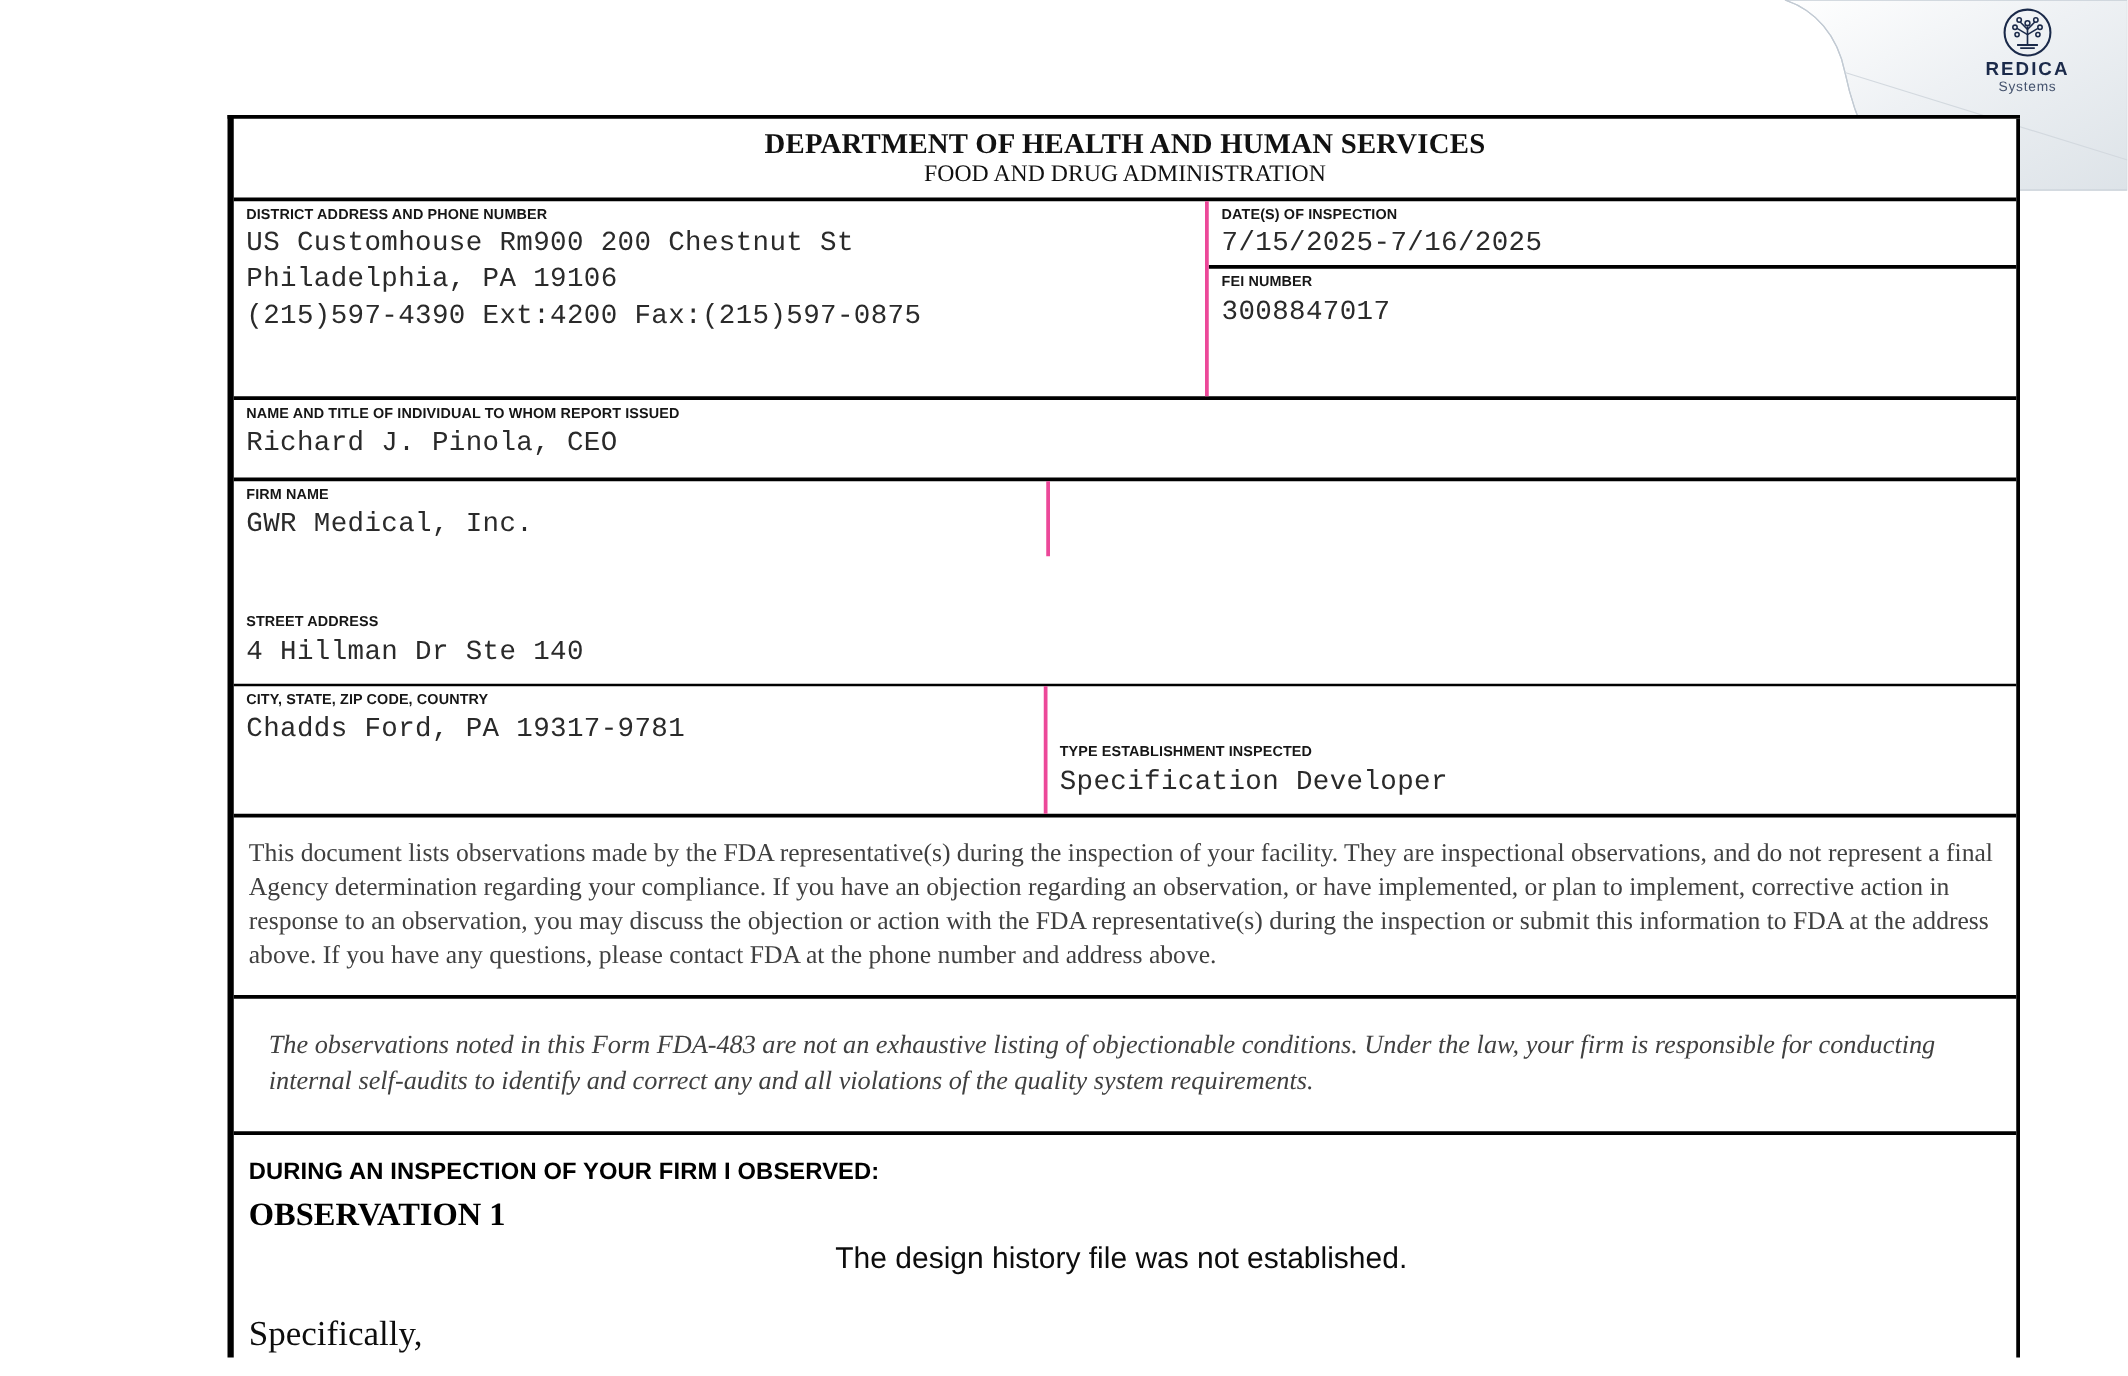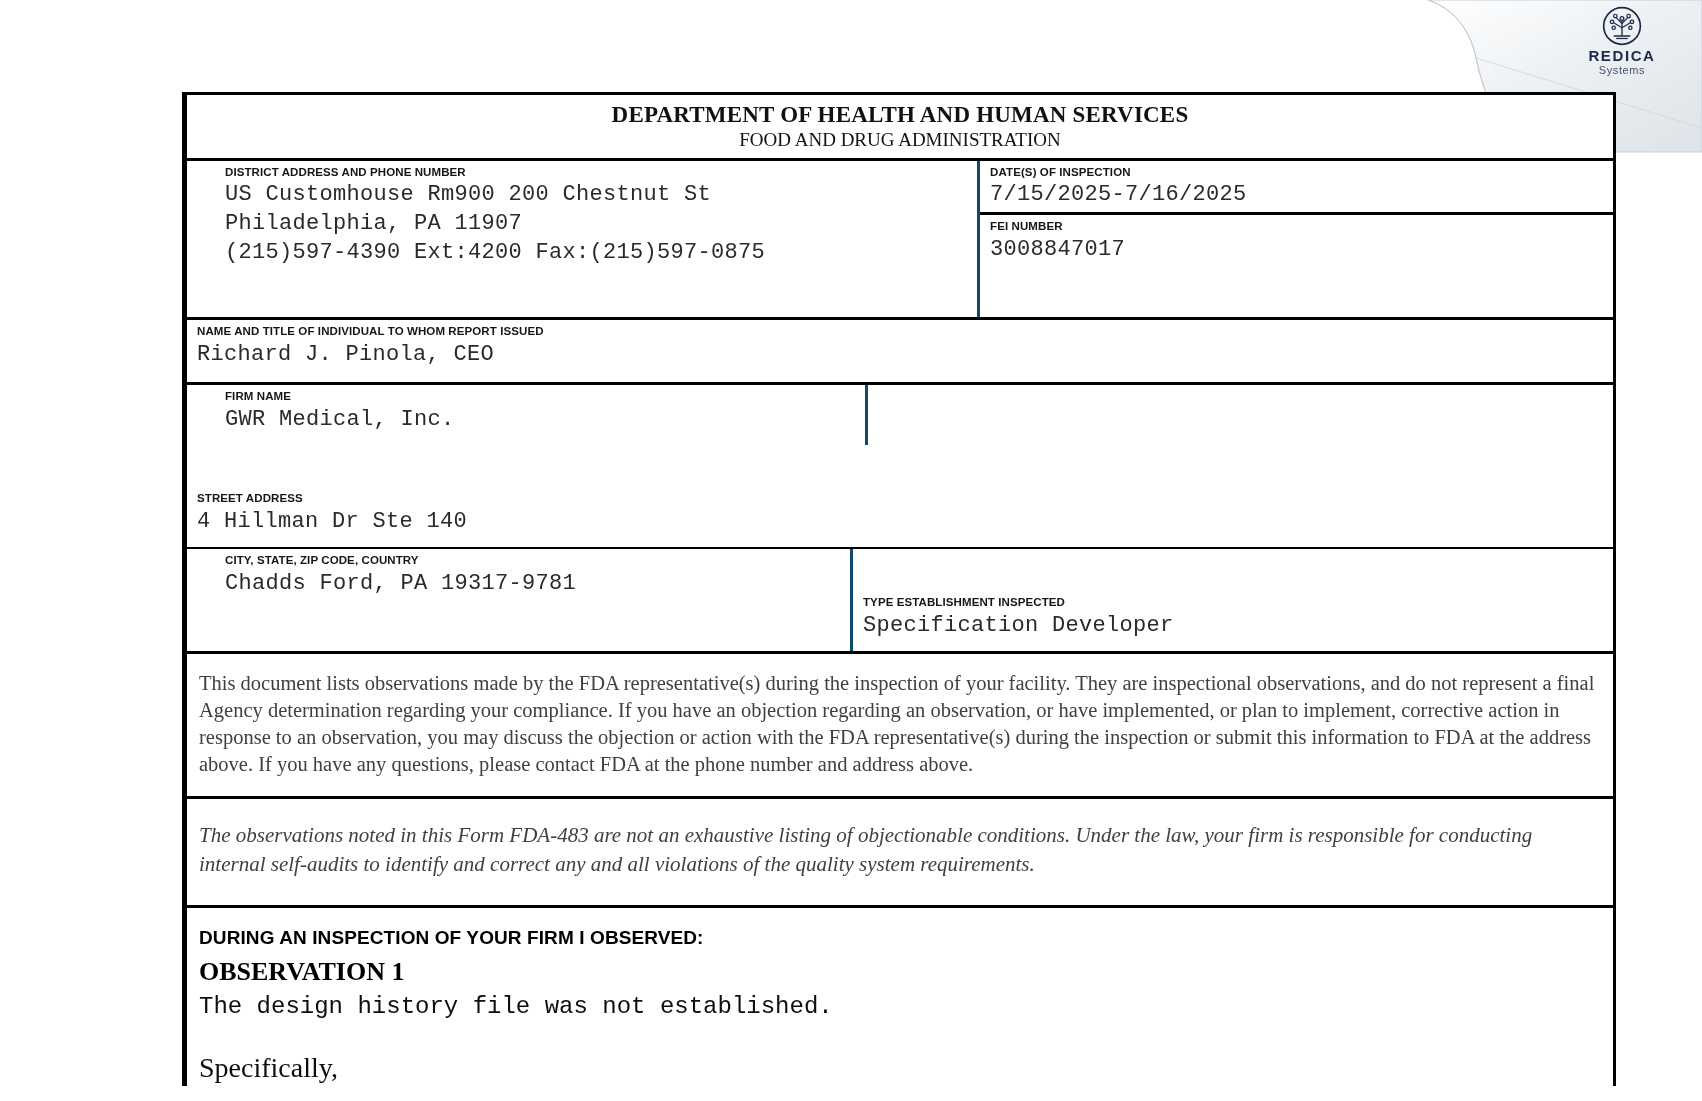--- a/index.html
+++ b/index.html
@@ -110,21 +110,21 @@
   .row {
     display: flex;
     width: 100%;
     box-sizing: border-box;
   }
   .cell {
     box-sizing: border-box;
     position: relative;
     padding: 4px 0 3px 10px;
   }
-  .cell-border-r { border-right: 3px solid #0c4a6e; margin-left: 28px; }
+  .cell-border-r { border-right: 3px solid #ec4899; }
   .row-border-b  { border-bottom: 3px solid #000; }
   .row-border-b-thin { border-bottom: 2px solid #000; flex-direction: column; }
 
   .field-label {
     font-family: "Liberation Sans", sans-serif;
     font-size: 11.5px;
     font-weight: 600;
     color: #161616;
     letter-spacing: 0.1px;
     line-height: 1.25;
@@ -164,20 +164,21 @@
     font-family: "Liberation Serif", serif;
     font-size: 20.5px;
     line-height: 1.31;
     color: #404040;
     text-align: left;
   }
   .para-italic {
     font-style: italic;
     font-size: 21px;
     line-height: 1.38;
+    margin-left: 16px;
   }
   .para-block-italic {
     padding: 22px 22px 26px 12px;
     border-bottom: 3px solid #000;
   }
 
   
   .obs-block {
     padding: 18px 18px 0 12px;
   }
@@ -191,25 +192,26 @@
   }
   .obs-number {
     font-family: "Liberation Serif", serif;
     font-weight: bold;
     font-size: 26px;
     color: #000;
     line-height: 1.35;
     margin-top: 4px;
   }
   .obs-text {
-    font-family: Liberation Mono, monospace;
+    font-family: Liberation Sans, sans-serif;
     font-size: 24px;
     color: #0d0d0d;
     line-height: 1.35;
     margin-top: 2px;
+    text-align: center;
   }
   .obs-spacer { height: 26px; }
   .obs-continue {
     font-family: "Liberation Serif", serif;
     font-size: 28px;
     color: #0d0d0d;
     line-height: 1.3;
   }
 </style>
 </head>
@@ -262,21 +264,21 @@
       <div class="title-band">
         <div class="title-main">DEPARTMENT OF HEALTH AND HUMAN SERVICES</div>
         <div class="title-sub">FOOD AND DRUG ADMINISTRATION</div>
       </div>
 
       <div class="row row-border-b">
 
         <div class="cell cell-border-r col-left-top block-addr">
           <div class="field-label">DISTRICT ADDRESS AND PHONE NUMBER</div>
           <div class="field-value small-gap">US Customhouse Rm900 200 Chestnut St</div>
-          <div class="field-value">Philadelphia, PA 11907</div>
+          <div class="field-value">Philadelphia, PA 19106</div>
           <div class="field-value">(215)597-4390 Ext:4200 Fax:(215)597-0875</div>
         </div>
 
         <div class="col-right-top stack">
           <div class="sub-row">
             <div class="cell block-dates">
               <div class="field-label">DATE(S) OF INSPECTION</div>
               <div class="field-value small-gap">7/15/2025-7/16/2025</div>
             </div>
           </div>

